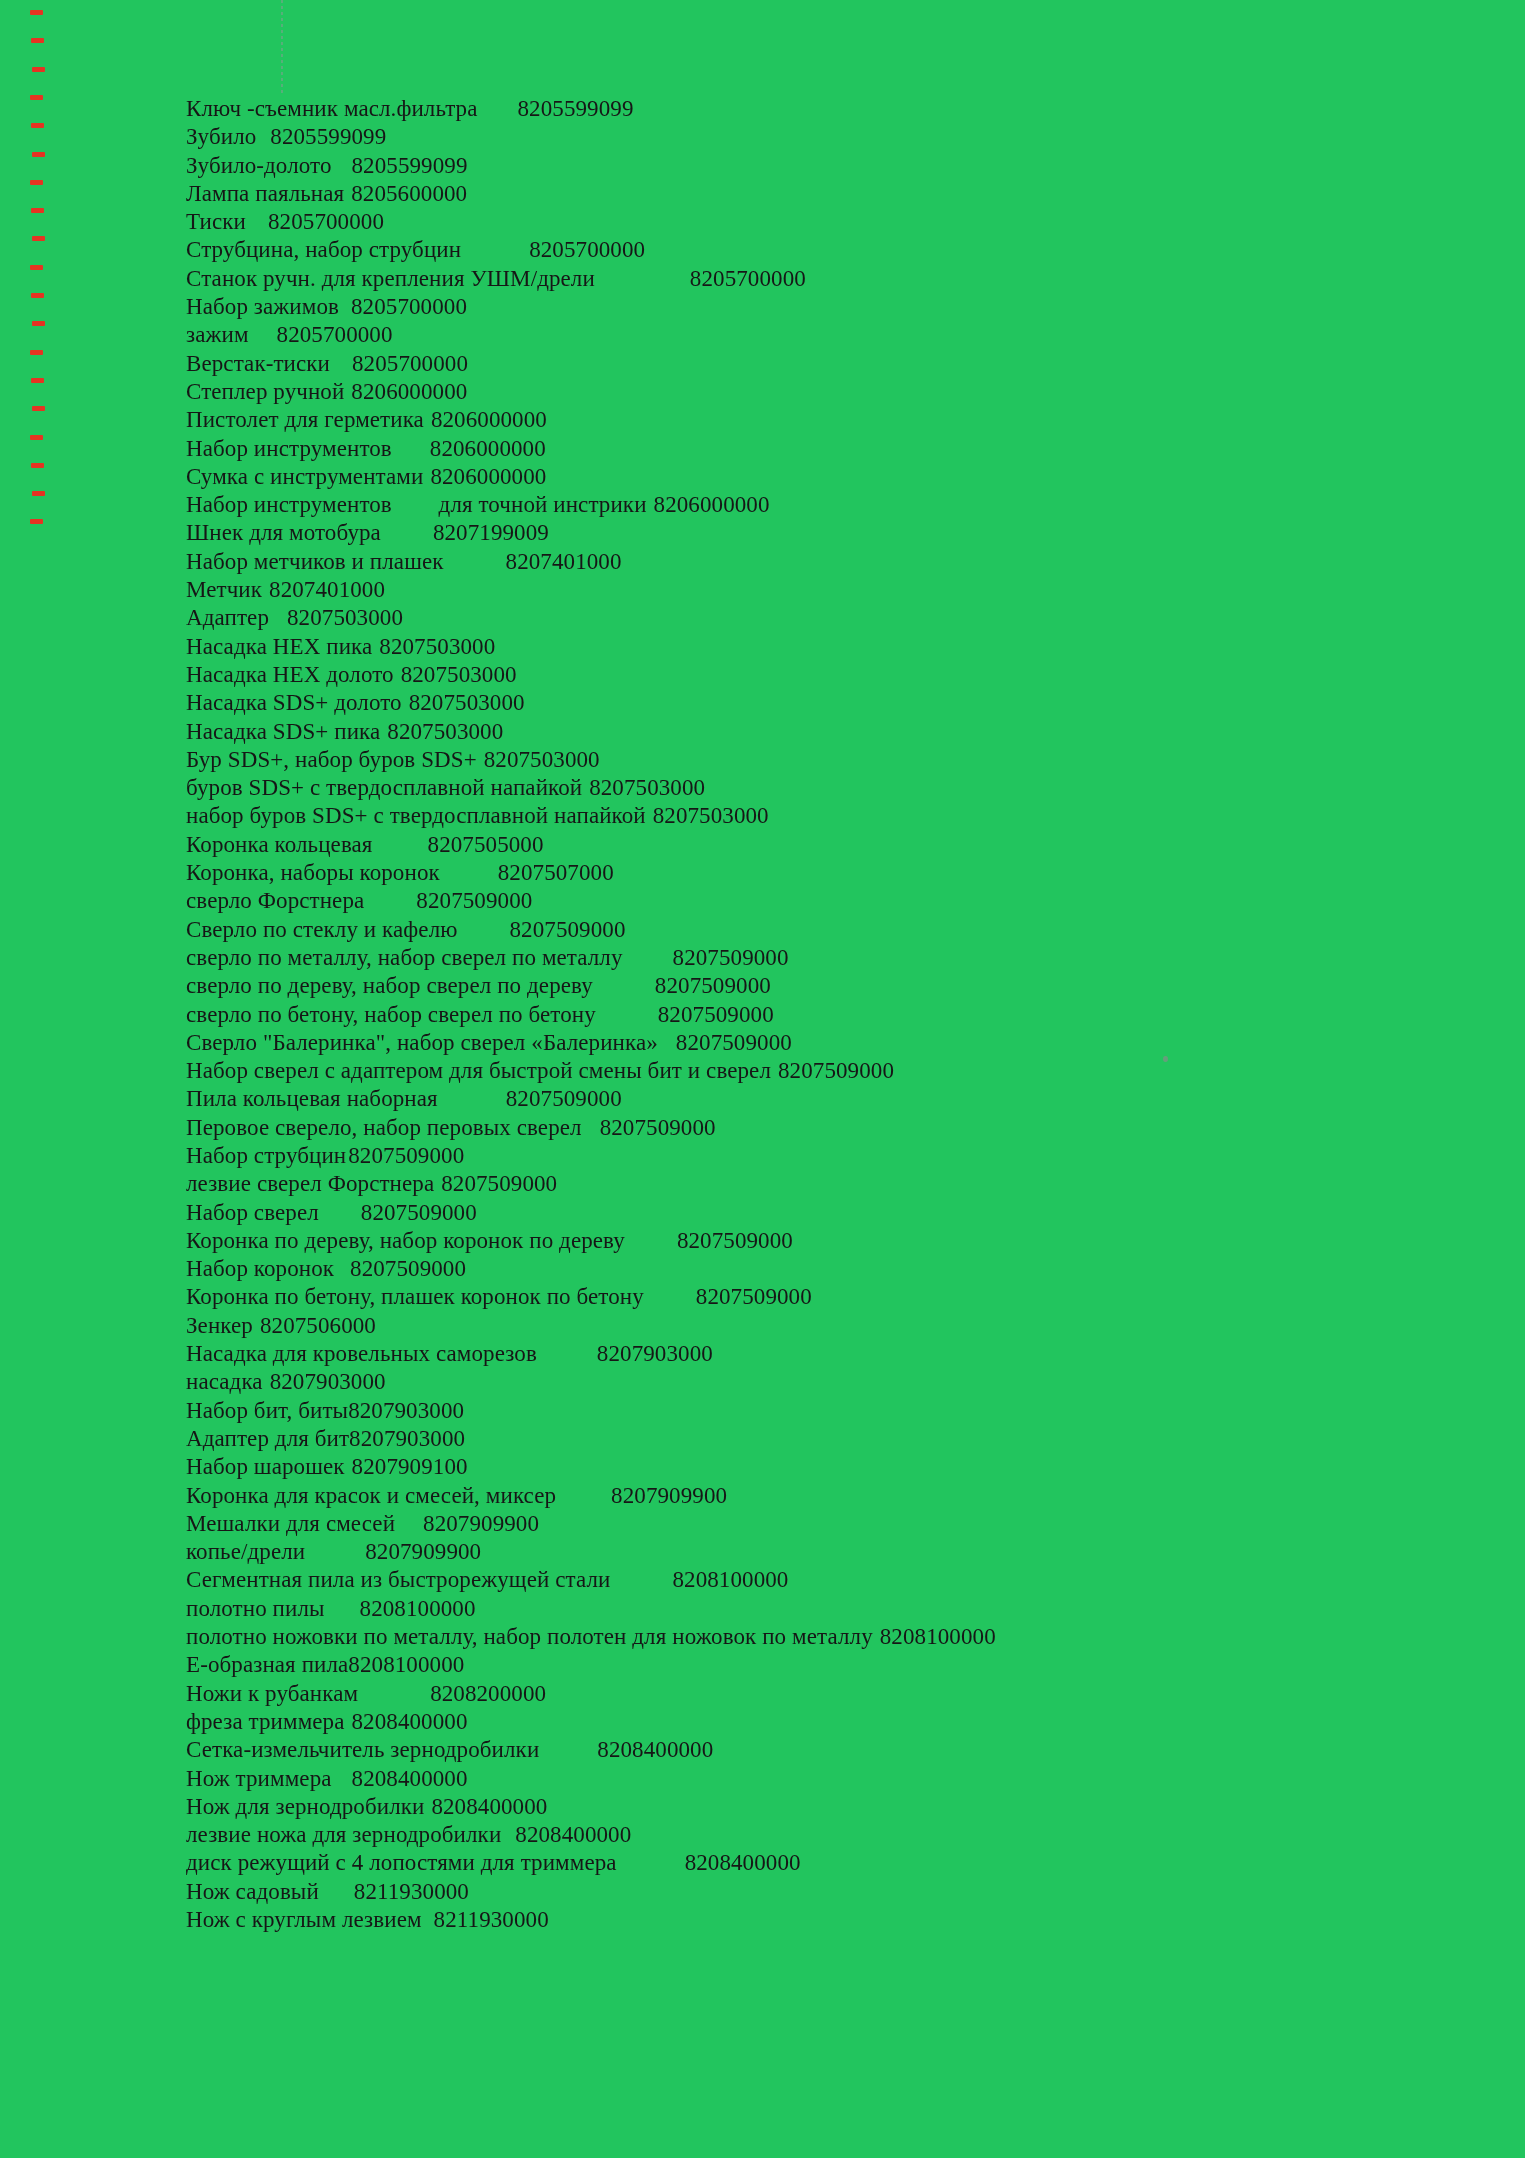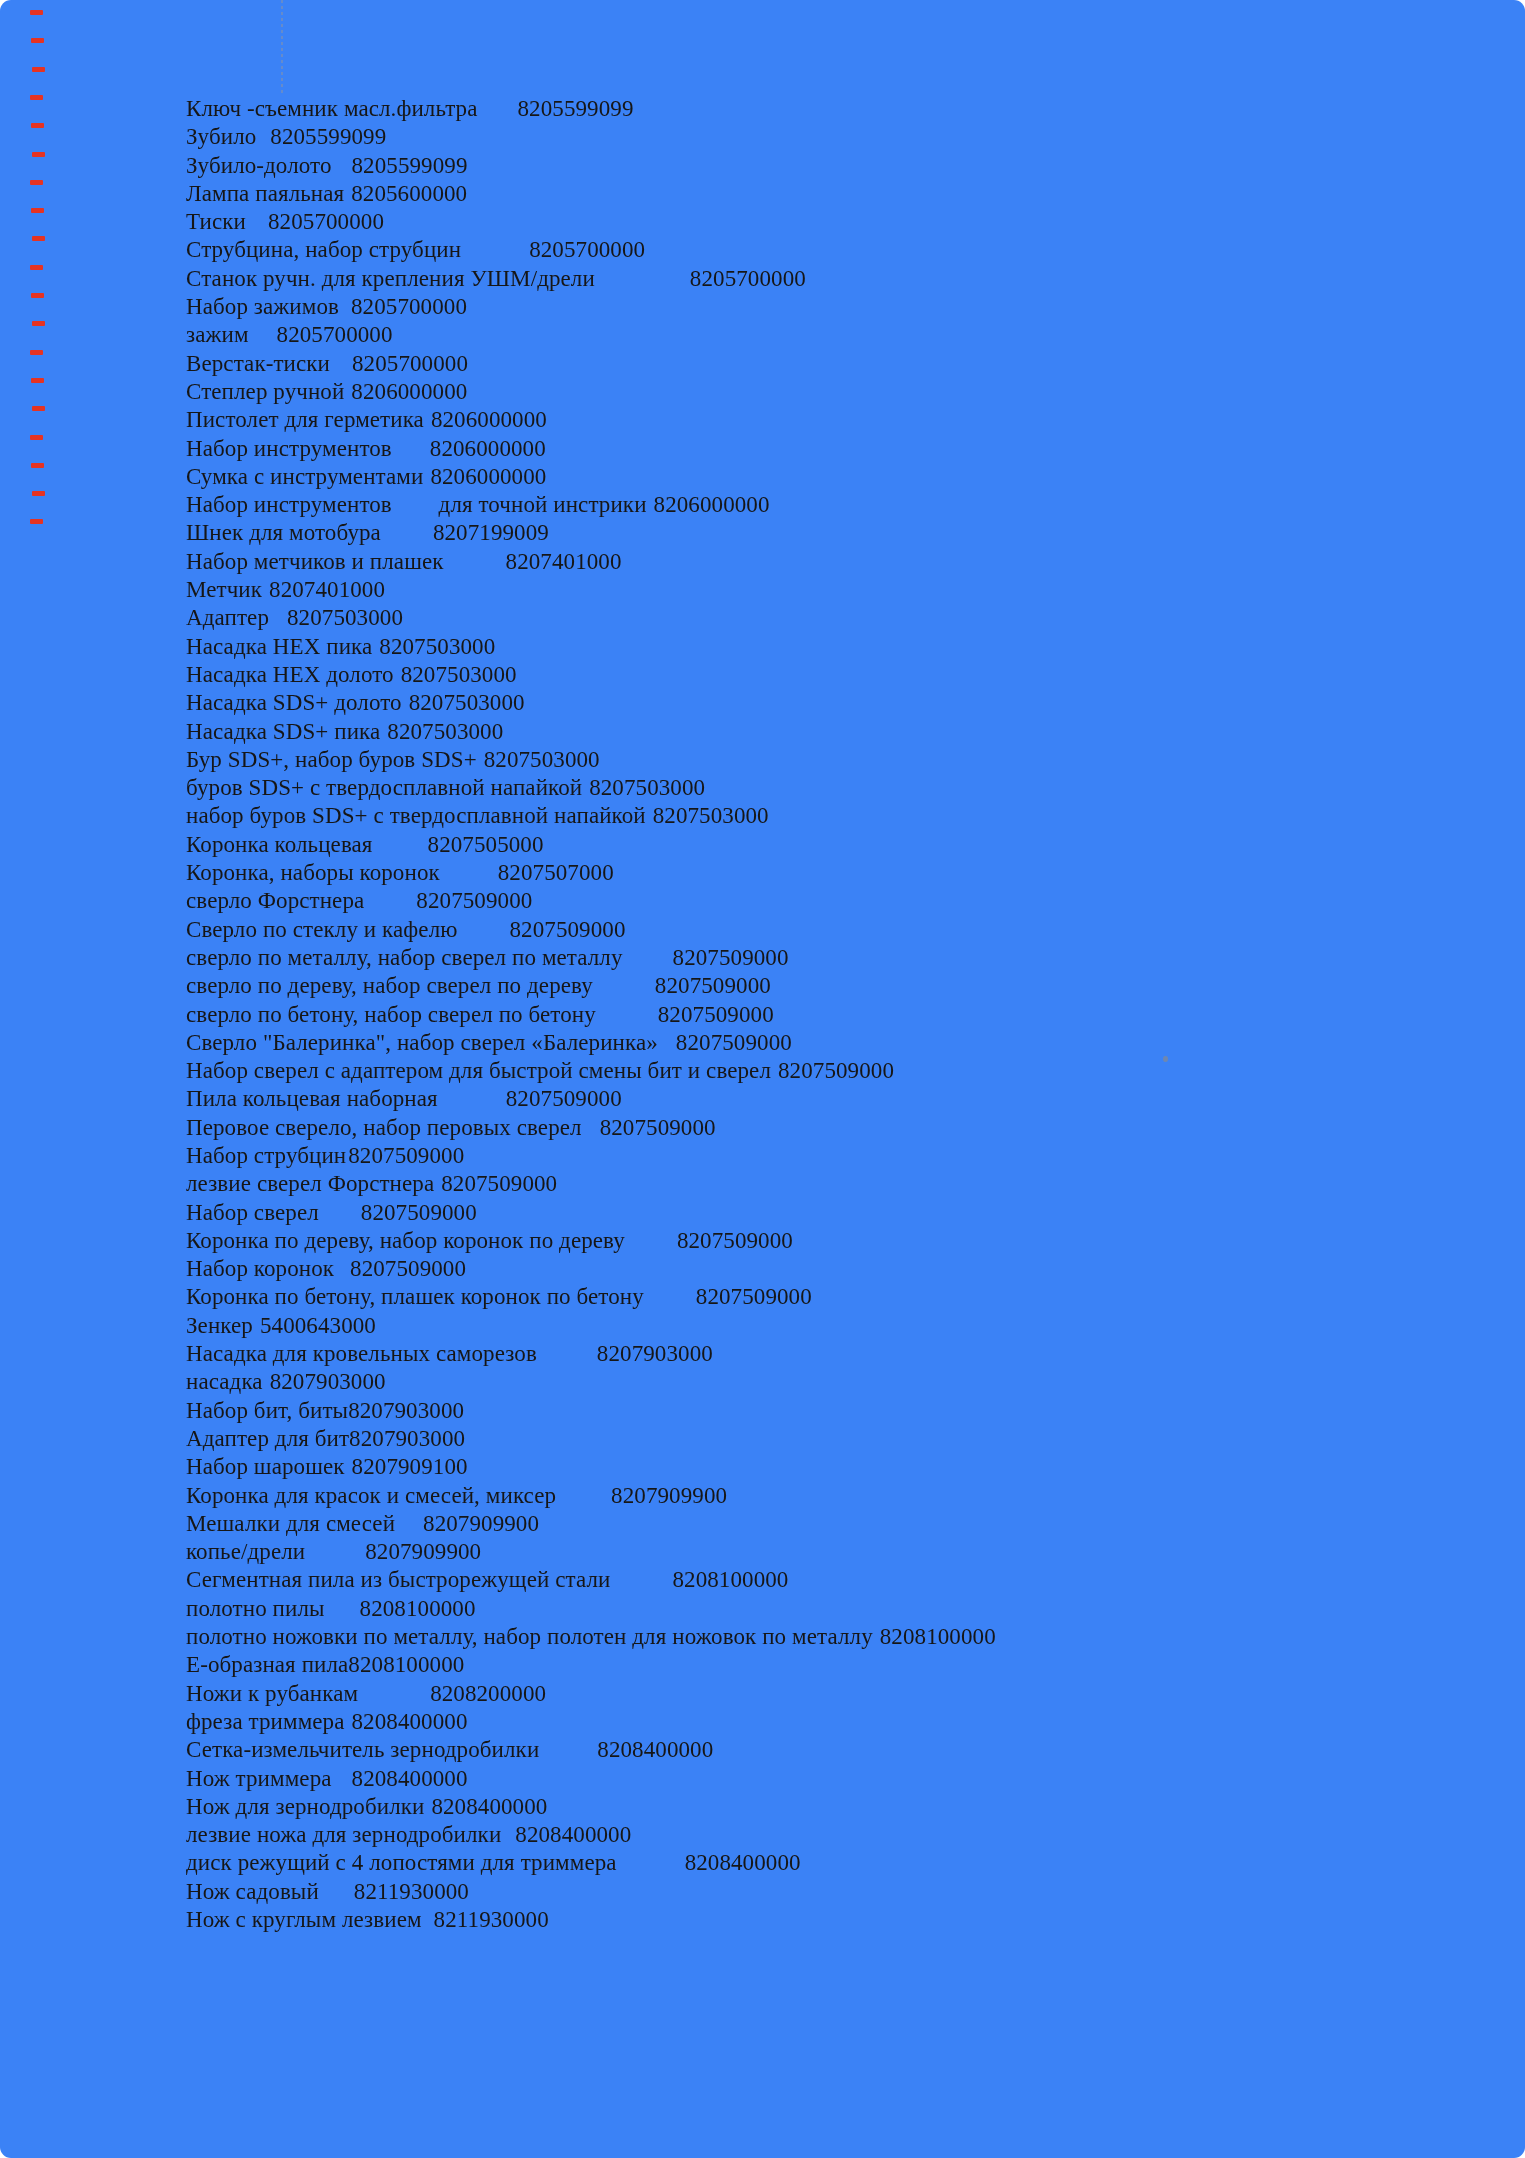--- a/index.html
+++ b/index.html
@@ -4,24 +4,23 @@
 <style>
   html, body {
     margin: 0;
     padding: 0;
     background: #ffffff;
   }
   .page {
     position: relative;
     width: 1525px;
     height: 2158px;
-    background: #3b82f6;
+    background: #22c55e;
     overflow: hidden;
     font-family: "Liberation Serif", "DejaVu Serif", serif;
-    border-radius: 11px;
   }
   .item-list {
     position: absolute;
     left: 186px;
     top: 95px;
     width: 1300px;
     font-size: 23px;
     line-height: 28.3px;
     color: #161616;
     letter-spacing: 0.1px;
@@ -229,21 +228,21 @@
       <div class="row">
     <span class="name">Коронка по дереву, набор коронок по дереву</span><span class="gap" style="width: 52px;"></span><span class="code">8207509000</span>
   </div>
       <div class="row">
     <span class="name">Набор коронок</span><span class="gap" style="width: 16px;"></span><span class="code">8207509000</span>
   </div>
       <div class="row">
     <span class="name">Коронка по бетону, плашек коронок по бетону</span><span class="gap" style="width: 52px;"></span><span class="code">8207509000</span>
   </div>
       <div class="row">
-    <span class="name">Зенкер</span><span class="gap" style="width: 7px;"></span><span class="code">5400643000</span>
+    <span class="name">Зенкер</span><span class="gap" style="width: 7px;"></span><span class="code">8207506000</span>
   </div>
       <div class="row">
     <span class="name">Насадка для кровельных саморезов</span><span class="gap" style="width: 60px;"></span><span class="code">8207903000</span>
   </div>
       <div class="row">
     <span class="name">насадка</span><span class="gap" style="width: 7px;"></span><span class="code">8207903000</span>
   </div>
       <div class="row">
     <span class="name">Набор бит, биты</span><span class="gap" style="width: 0px;"></span><span class="code">8207903000</span>
   </div>

